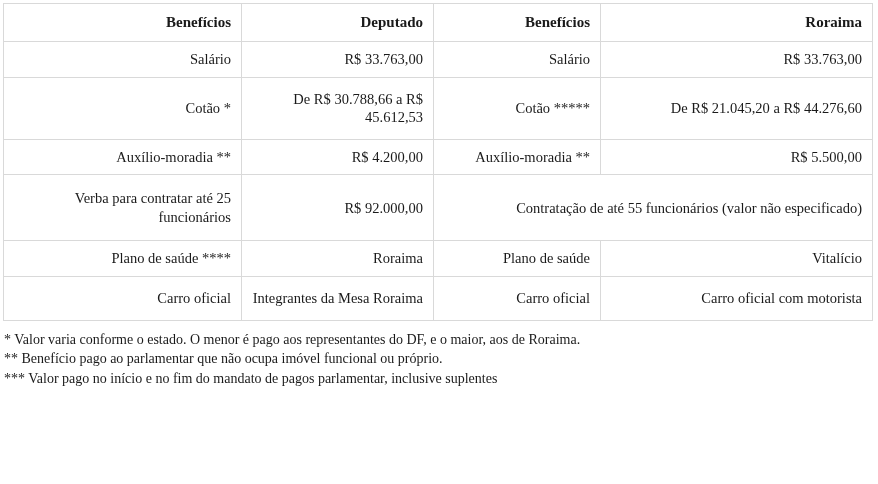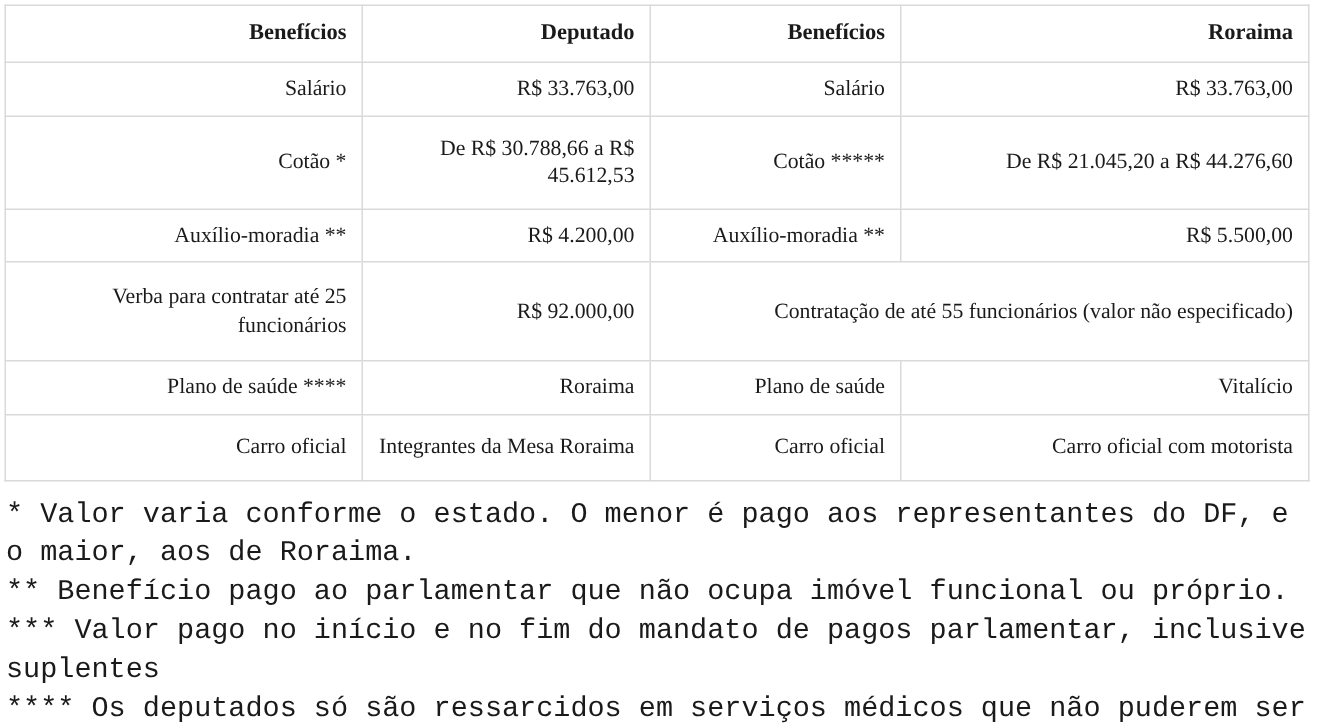--- a/index.html
+++ b/index.html
@@ -52,23 +52,22 @@
   table.benefits tr.h-mid td {
     padding-top: 12px;
     padding-bottom: 12px;
   }
   .notes {
     margin: 10px 0 0 4px;
     width: 868px;
   }
   .notes p {
     margin: 0 0 1px 0;
-    font-size: 19px;
+    font-size: 14px;
     line-height: 1.33;
-    font-family: Liberation Mono, monospace;
   }
 </style>
 </head>
 <body>
 
 <div class="page">
 
   <table class="benefits">
     <colgroup>
       <col class="c1">
@@ -120,17 +119,16 @@
         <td>Carro oficial</td>
         <td>Carro oficial com motorista</td>
       </tr>
     </tbody>
   </table>
 
   <div class="notes">
     <p>* Valor varia conforme o estado. O menor é pago aos representantes do DF, e o maior, aos de Roraima.</p>
     <p>** Benefício pago ao parlamentar que não ocupa imóvel funcional ou próprio.</p>
     <p>*** Valor pago no início e no fim do mandato de pagos parlamentar, inclusive suplentes</p>
-    <p>**** Os deputados só são ressarcidos em serviços médicos que não puderem ser prestados no Departamento Médico (Demed) da Câmara, em Brasília.</p>
 
   </div>
 
 </div>
 
 </body></html>

